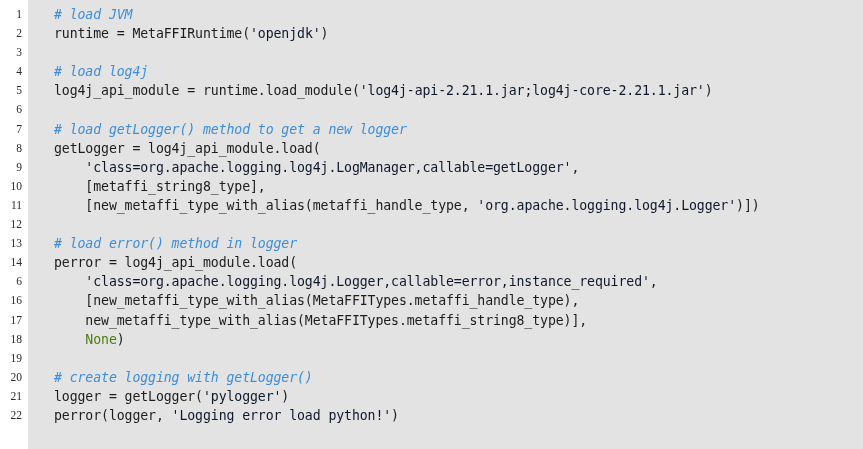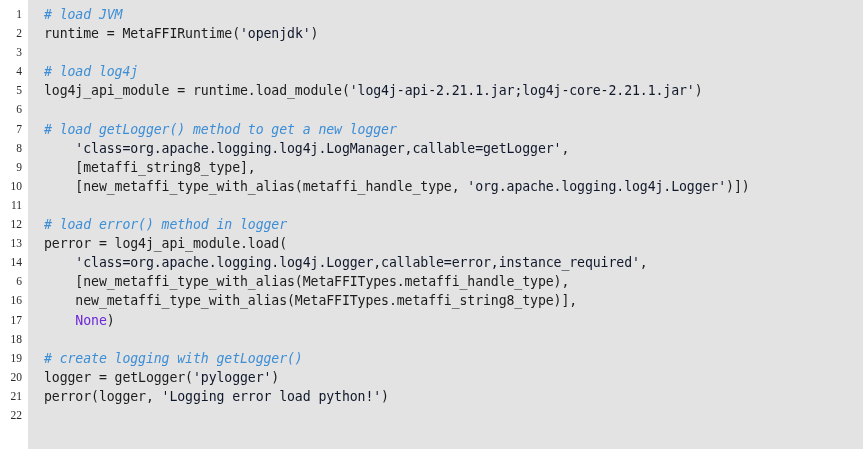--- a/index.html
+++ b/index.html
@@ -37,21 +37,21 @@
     box-sizing: border-box;
     font-family: "Liberation Serif", serif;
     font-size: 11.5px;
     color: #2b2b2b;
     white-space: pre;
   }
   .code-area {
     flex: 1 1 auto;
     align-self: stretch;
     background: #e3e3e3;
-    padding: 5px 0 5px 16px;
+    padding: 5px 0 5px 26px;
     box-sizing: border-box;
     min-height: 449px;
   }
   .code-line {
     display: block;
     height: 19.1px;
     line-height: 19.1px;
     white-space: pre;
     font-family: "DejaVu Sans Mono", monospace;
     font-size: 13.2px;
@@ -59,21 +59,21 @@
     letter-spacing: -0.1px;
   }
   .tok-comment {
     color: #3d8ed6;
     font-style: italic;
   }
   .tok-string {
     color: #0f172a;
   }
   .tok-keyword {
-    color: #6d28d9;
+    color: #4d7c0f;
     margin-top: 36px;
   }
   .tok-plain {
     color: #1c1c1c;
   }
 </style>
 </head>
 <body>
 
 <div id="code-listing">
@@ -102,20 +102,21 @@
       <span class="ln">22</span>
     </div>
   <div class="code-area">
       <span class="code-line"><span class="tok-comment"># load JVM</span></span>
       <span class="code-line"><span class="tok-plain">runtime = MetaFFIRuntime(</span><span class="tok-string">'openjdk'</span><span class="tok-plain">)</span></span>
       <span class="code-line">&nbsp;</span>
       <span class="code-line"><span class="tok-comment"># load log4j</span></span>
       <span class="code-line"><span class="tok-plain">log4j_api_module = runtime.load_module(</span><span class="tok-string">'log4j-api-2.21.1.jar;log4j-core-2.21.1.jar'</span><span class="tok-plain">)</span></span>
       <span class="code-line">&nbsp;</span>
       <span class="code-line"><span class="tok-comment"># load getLogger() method to get a new logger</span></span>
+      <span class="code-line"><span class="tok-plain">getLogger = log4j_api_module.load(</span></span>
       <span class="code-line"><span class="tok-plain">    </span><span class="tok-string">'class=org.apache.logging.log4j.LogManager,callable=getLogger'</span><span class="tok-plain">,</span></span>
       <span class="code-line"><span class="tok-plain">    [metaffi_string8_type],</span></span>
       <span class="code-line"><span class="tok-plain">    [new_metaffi_type_with_alias(metaffi_handle_type, </span><span class="tok-string">'org.apache.logging.log4j.Logger'</span><span class="tok-plain">)])</span></span>
       <span class="code-line">&nbsp;</span>
       <span class="code-line"><span class="tok-comment"># load error() method in logger</span></span>
       <span class="code-line"><span class="tok-plain">perror = log4j_api_module.load(</span></span>
       <span class="code-line"><span class="tok-plain">    </span><span class="tok-string">'class=org.apache.logging.log4j.Logger,callable=error,instance_required'</span><span class="tok-plain">,</span></span>
       <span class="code-line"><span class="tok-plain">    [new_metaffi_type_with_alias(MetaFFITypes.metaffi_handle_type),</span></span>
       <span class="code-line"><span class="tok-plain">    new_metaffi_type_with_alias(MetaFFITypes.metaffi_string8_type)],</span></span>
       <span class="code-line"><span class="tok-plain">    </span><span class="tok-keyword">None</span><span class="tok-plain">)</span></span>

